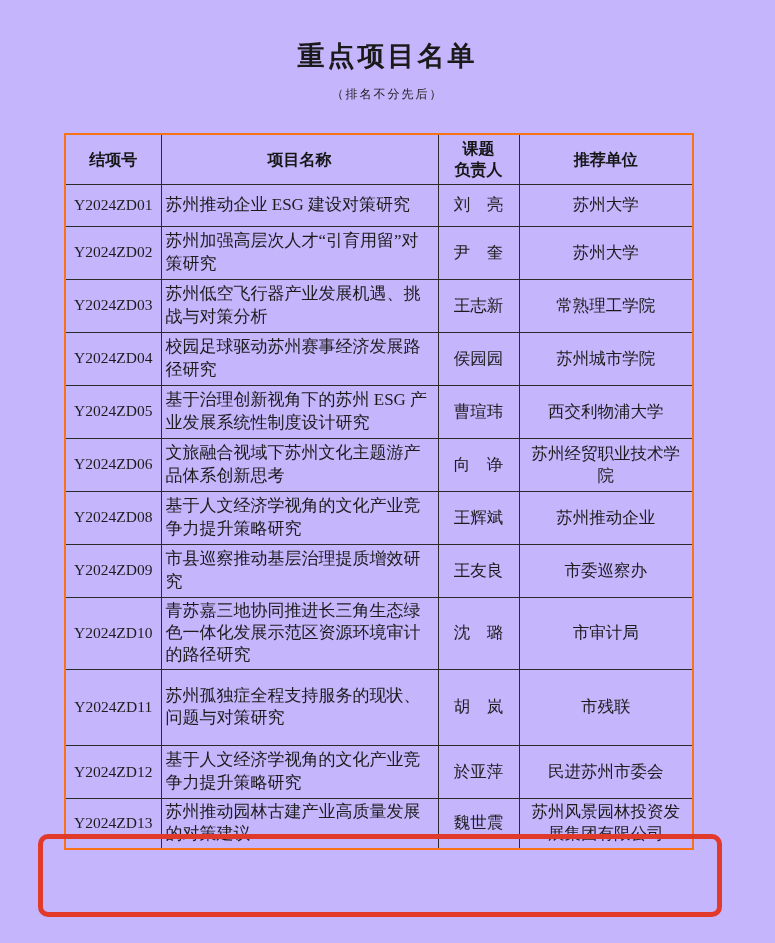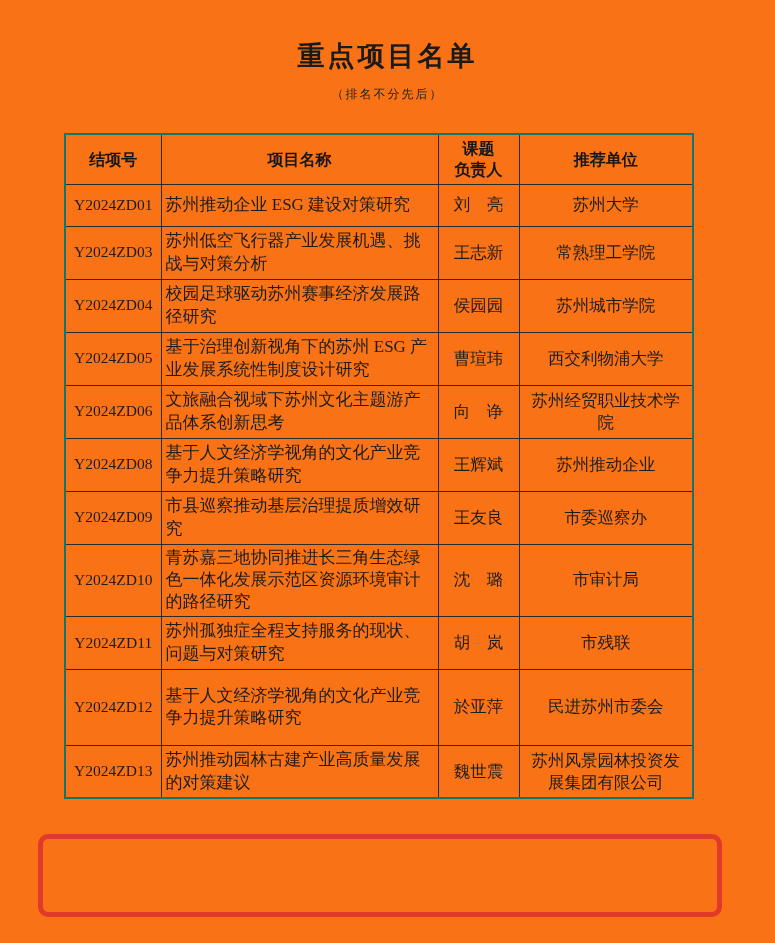--- a/index.html
+++ b/index.html
@@ -6,21 +6,21 @@
     margin: 0;
     padding: 0;
     background: #ffffff;
     font-family: "Liberation Serif", "DejaVu Serif", serif;
     color: #1f1f1f;
   }
   .page {
     position: relative;
     width: 775px;
     height: 943px;
-    background: #f97316;
+    background: #c4b5fd;
     overflow: hidden;
   }
   .doc-title {
     position: absolute;
     top: 38px;
     left: 0;
     width: 100%;
     text-align: center;
     font-family: "Liberation Sans", "DejaVu Sans", sans-serif;
     font-weight: bold;
@@ -39,21 +39,21 @@
     letter-spacing: 2px;
     color: #222;
   }
   table.project-table {
     position: absolute;
     left: 64px;
     top: 133px;
     width: 628px;
     border-collapse: collapse;
     table-layout: fixed;
-    border: 2px solid #0f766e;
+    border: 2px solid #f97316;
   }
   table.project-table col.c-id    { width: 96px;  }
   table.project-table col.c-name  { width: 277px; }
   table.project-table col.c-lead  { width: 81px;  }
   table.project-table col.c-unit  { width: 174px; }
   table.project-table th,
   table.project-table td {
     border: 1px solid #2b2b2b;
     vertical-align: middle;
     padding: 2px 4px;
@@ -140,20 +140,26 @@
     </thead>
     <tbody id="table-body">
 
     <tr>
           <td class="cell-id">Y2024ZD01</td>
           <td class="cell-name">苏州推动企业 ESG 建设对策研究</td>
           <td class="cell-leader">刘　亮</td>
           <td class="cell-unit">苏州大学</td>
         </tr>
         <tr>
+          <td class="cell-id">Y2024ZD02</td>
+          <td class="cell-name">苏州加强高层次人才“引育用留”对策研究</td>
+          <td class="cell-leader">尹　奎</td>
+          <td class="cell-unit">苏州大学</td>
+        </tr>
+        <tr>
           <td class="cell-id">Y2024ZD03</td>
           <td class="cell-name">苏州低空飞行器产业发展机遇、挑战与对策分析</td>
           <td class="cell-leader">王志新</td>
           <td class="cell-unit">常熟理工学院</td>
         </tr>
         <tr>
           <td class="cell-id">Y2024ZD04</td>
           <td class="cell-name">校园足球驱动苏州赛事经济发展路径研究</td>
           <td class="cell-leader">侯园园</td>
           <td class="cell-unit">苏州城市学院</td>

